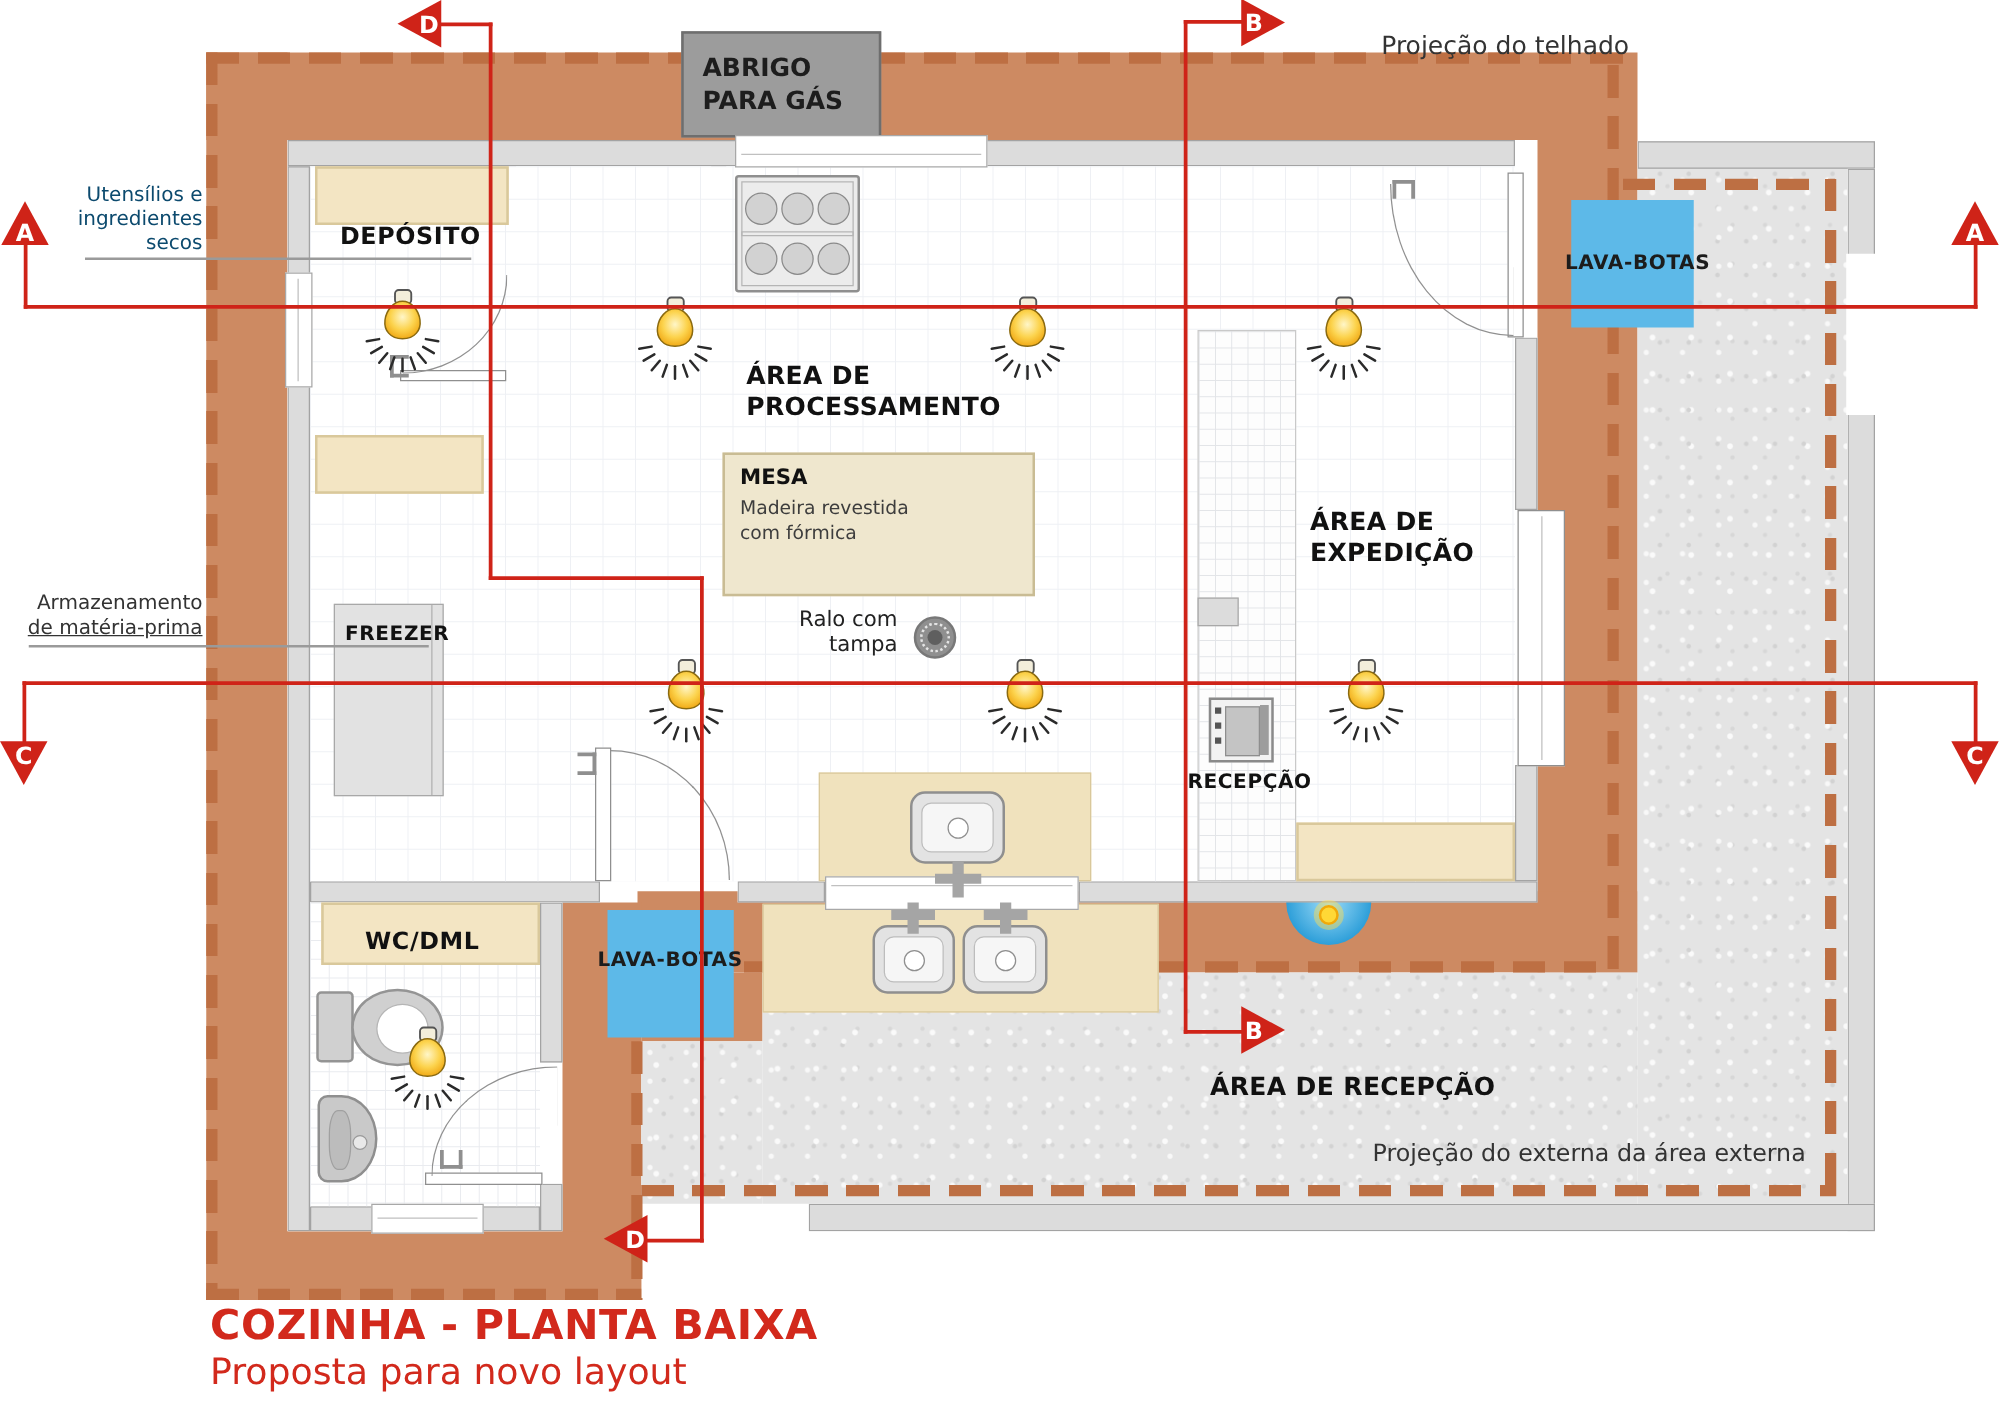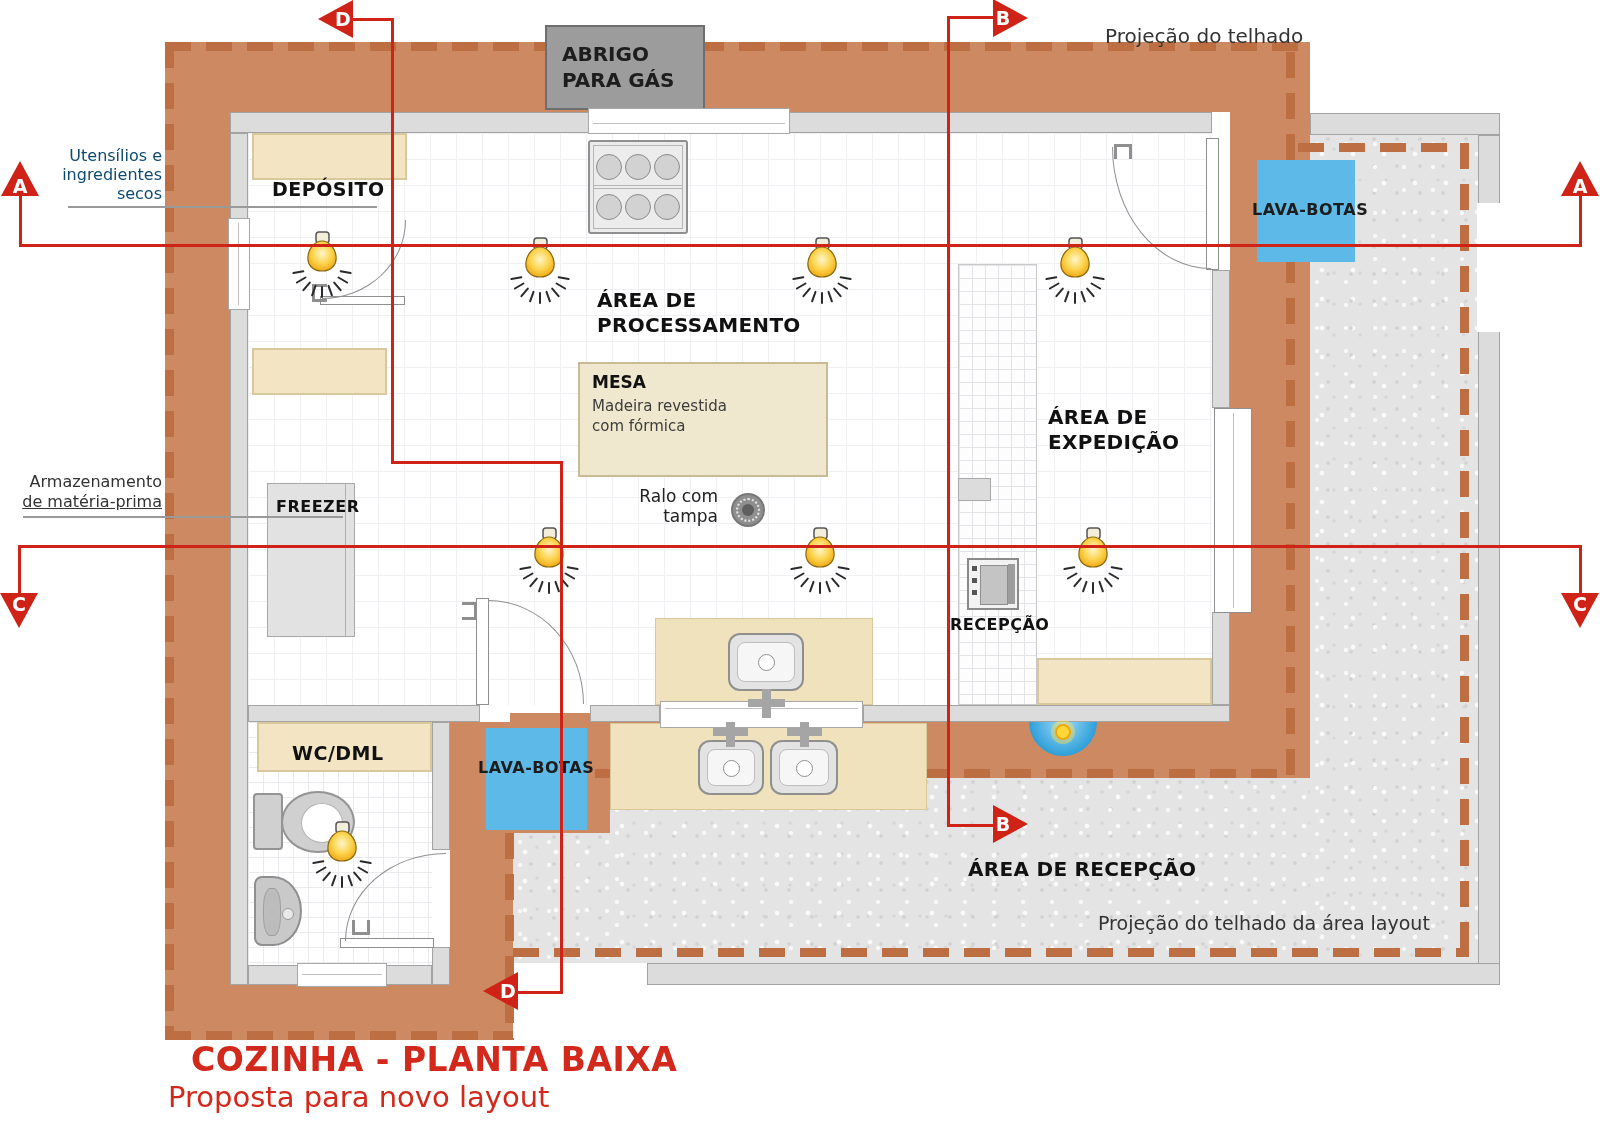--- a/index.html
+++ b/index.html
@@ -218,36 +218,36 @@
     <span style="display:block;">PROCESSAMENTO</span>
   </div>
   <div class="abs lbl" style="left:1048px;top:405px;font-size:20px;line-height:25px;letter-spacing:0.3px;">
     <span style="display:block;">ÁREA DE</span>
     <span style="display:block;">EXPEDIÇÃO</span>
   </div>
   <div class="abs lbl" style="left:968px;top:857px;font-size:20px;letter-spacing:0.3px;">ÁREA DE RECEPÇÃO</div>
   <div class="abs lbl" style="left:292px;top:742px;font-size:19px;letter-spacing:0.5px;">WC/DML</div>
 
   <div class="abs txt" style="left:1105px;top:24px;font-size:20px;">Projeção do telhado</div>
-  <div class="abs txt" style="left:1098px;top:912px;font-size:19px;">Projeção do telhado da área layout</div>
+  <div class="abs txt" style="left:1098px;top:912px;font-size:19px;">Projeção do externa da área externa</div>
   <div class="abs" style="left:0px;top:146px;width:162px;text-align:right;font-size:16px;color:#0c4a6e;line-height:19px;z-index:35;">
     <span style="display:block;">Utensílios e</span>
     <span style="display:block;padding-left:37px;">ingredientes</span>
     <span style="display:block;">secos</span>
   </div>
   <div class="abs leader" style="left:68px;top:206px;width:309px;"></div>
   <div class="abs" style="left:0px;top:472px;width:162px;text-align:right;font-size:16px;color:#333;line-height:20px;z-index:35;">
     <span style="display:block;">Armazenamento</span>
     <span style="display:block;text-decoration:underline;">de matéria-prima</span>
   </div>
   <div class="abs leader" style="left:23px;top:516px;width:320px;"></div>
 
   <div id="overlay"></div>
 
-  <div class="abs title-main" style="left:168px;top:1040px;margin-left:23px;">COZINHA - PLANTA BAIXA</div>
+  <div class="abs title-main" style="left:168px;top:1040px;">COZINHA - PLANTA BAIXA</div>
   <div class="abs title-sub" style="left:168px;top:1080px;">Proposta para novo layout</div>
 <div class="abs" style="left:289px;top:228px;width:66px;height:78px;z-index:40;">
   <svg width="66" height="78" viewBox="0 0 66 78">
     <defs>
           <radialGradient id="gb" cx="50%" cy="42%" r="62%">
       <stop offset="0%" stop-color="#fff6c8"></stop>
             <stop offset="55%" stop-color="#fcd34d"></stop>
             <stop offset="100%" stop-color="#efa40f"></stop>
     </radialGradient>
         </defs>

